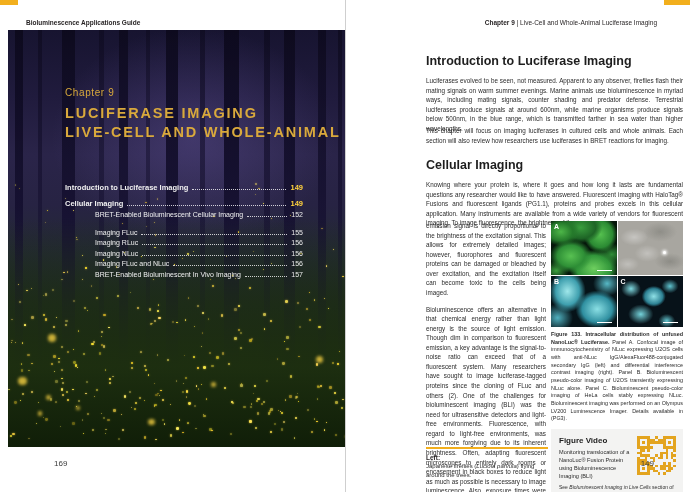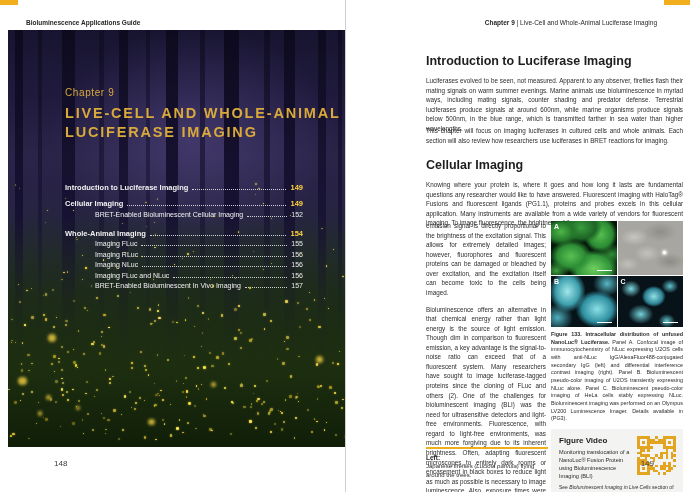--- a/index.html
+++ b/index.html
@@ -123,43 +123,38 @@
       <div class="trunk" style="left: 47%; width: 12px; opacity: 0.92;"></div>
       <div class="trunk" style="left: 41%; width: 4px; opacity: 0.5;"></div>
       <div class="trunk" style="left: 33%; width: 9px; opacity: 0.85;"></div>
       <div class="trunk" style="left: 27%; width: 5px; opacity: 0.55;"></div>
       <div class="trunk" style="left: 16%; width: 13px; opacity: 0.9;"></div>
       <div class="trunk" style="left: 9%; width: 4px; opacity: 0.6;"></div>
       <div class="trunk" style="left: 2%; width: 8px; opacity: 0.95;"></div>
     <div id="ground"></div>
     <div id="chapter-block">
       <div id="chapter-label">Chapter 9</div>
+      <div class="chapter-title">LUCIFERASE IMAGING</div>
       <div class="chapter-title">LIVE-CELL AND WHOLE-ANIMAL</div>
-      <div class="chapter-title">LUCIFERASE IMAGING</div>
     </div>
     <div id="toc">
         <div class="toc-row main">
           <span class="lbl">Introduction to Luciferase Imaging</span>
           <span class="leader"></span>
           <span class="num">149</span>
         </div>
         <div class="toc-row main">
           <span class="lbl">Cellular Imaging</span>
           <span class="leader"></span>
           <span class="num">149</span>
         </div>
         <div class="toc-row sub">
           <span class="lbl">BRET-Enabled Bioluminescent Cellular Imaging</span>
           <span class="leader"></span>
           <span class="num">152</span>
-        </div>
-        <div class="toc-row main">
-          <span class="lbl">Whole-Animal Imaging</span>
-          <span class="leader"></span>
-          <span class="num">154</span>
         </div>
         <div class="toc-row sub">
           <span class="lbl">Imaging FLuc</span>
           <span class="leader"></span>
           <span class="num">155</span>
         </div>
         <div class="toc-row sub">
           <span class="lbl">Imaging RLuc</span>
           <span class="leader"></span>
           <span class="num">156</span>
@@ -502,21 +497,21 @@
       <i class="ff" style="left: 20.7386%; top: 88.6656%; width: 2.15164px; height: 2.15164px; opacity: 0.508423; background: rgb(251, 232, 101);"></i>
       <i class="bok" style="left: 3.08173%; top: 83.1765%; width: 8.37667px; height: 8.37667px; opacity: 0.85;"></i>
       <i class="bok" style="left: 60.0976%; top: 84.3768%; width: 5.04666px; height: 5.04666px; opacity: 0.85;"></i>
       <i class="bok" style="left: 11.3007%; top: 87.458%; width: 4.85206px; height: 4.85206px; opacity: 0.85;"></i>
       <i class="bok" style="left: 91.4316%; top: 78.1888%; width: 7.03678px; height: 7.03678px; opacity: 0.85;"></i>
       <i class="bok" style="left: 20.1644%; top: 90.1196%; width: 4.39194px; height: 4.39194px; opacity: 0.85;"></i>
       <i class="bok" style="left: 11.901%; top: 73.0025%; width: 7.43784px; height: 7.43784px; opacity: 0.85;"></i>
       <i class="bok" style="left: 41.548%; top: 93.2093%; width: 6.76861px; height: 6.76861px; opacity: 0.85;"></i>
       <i class="bok" style="left: 8.76134%; top: 91.468%; width: 4.75522px; height: 4.75522px; opacity: 0.85;"></i>
     </div>
-  <div id="pagenum-left" class="pagenum">148</div>
+  <div id="pagenum-left" class="pagenum">169</div>
 
   <div id="rpage">
     <div class="h1" style="top:54px">Introduction to Luciferase Imaging</div>
     <div class="body-p" style="top:76px">Luciferases evolved to be seen, not measured. Apparent to any observer, fireflies flash their mating signals on warm summer evenings. Marine animals use bioluminescence in myriad ways, including mating signals, counter shading and predator defense. Terrestrial luciferases produce signals at around 600nm, while marine organisms produce signals below 500nm, in the blue range, which is transmitted farther in sea water than higher wavelengths.</div>
     <div class="body-p" style="top:126px">This chapter will focus on imaging luciferases in cultured cells and whole animals. Each section will also review how researchers use luciferases in BRET reactions for imaging.</div>
     <div class="h1" style="top:158px">Cellular Imaging</div>
     <div class="body-p" style="top:180px">Knowing where your protein is, where it goes and how long it lasts are fundamental questions any researcher would like to have answered. Fluorescent imaging with HaloTag® Fusions and fluorescent ligands (PG1.1), proteins and probes excels in this cellular application. Many instruments are available from a wide variety of vendors for fluorescent imaging. To image fluorescence, the brightness of the</div>
 
     <div id="columns">
       <div id="colText">

